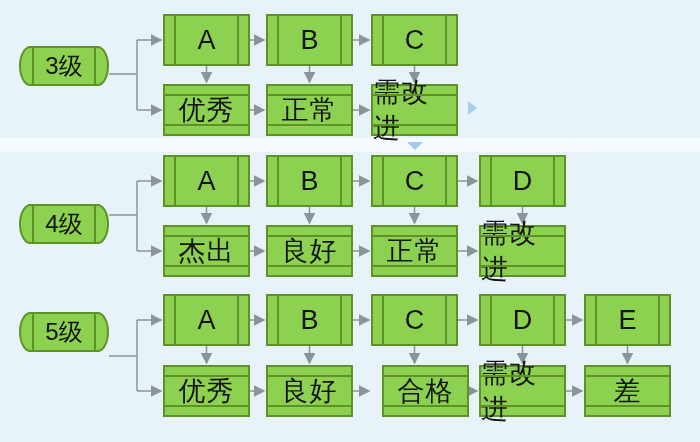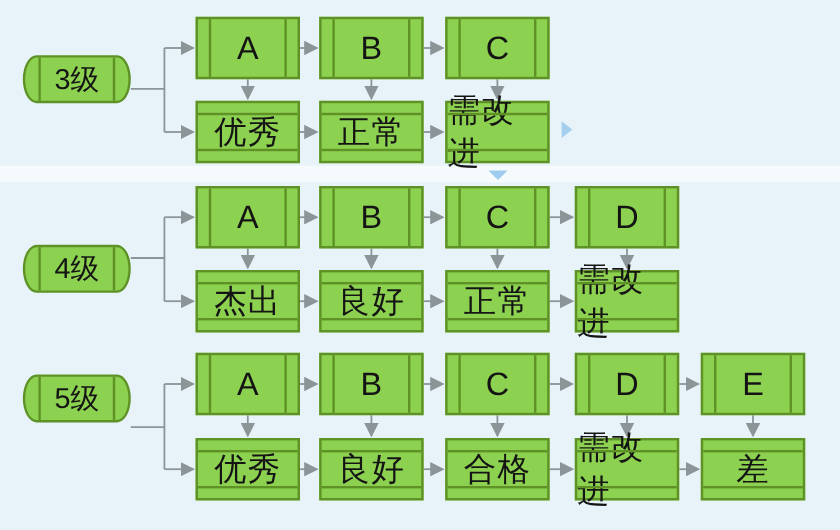--- a/index.html
+++ b/index.html
@@ -102,21 +102,21 @@
       <div class="node grade-node" style="left: 371px; top: 155px;">C</div>
       <div class="node rating-node" style="left: 371px; top: 225px;">正常</div>
       <div class="node grade-node" style="left: 479px; top: 155px;">D</div>
       <div class="node rating-node" style="left: 479px; top: 225px;">需改进</div>
       <div class="node level-cylinder" style="left: 19px; top: 312px;">5级</div>
       <div class="node grade-node" style="left: 163px; top: 294px;">A</div>
       <div class="node rating-node" style="left: 163px; top: 365px;">优秀</div>
       <div class="node grade-node" style="left: 266px; top: 294px;">B</div>
       <div class="node rating-node" style="left: 266px; top: 365px;">良好</div>
       <div class="node grade-node" style="left: 371px; top: 294px;">C</div>
-      <div class="node rating-node" style="left: 371px; top: 365px;">合格</div>
+      <div class="node rating-node" style="left: 382px; top: 365px;">合格</div>
       <div class="node grade-node" style="left: 479px; top: 294px;">D</div>
       <div class="node rating-node" style="left: 479px; top: 365px;">需改进</div>
       <div class="node grade-node" style="left: 584px; top: 294px;">E</div>
       <div class="node rating-node" style="left: 584px; top: 365px;">差</div>
     </div>
   <div id="next-icon"></div>
   <div id="down-icon"></div>
 </div>
 
 </body></html>

